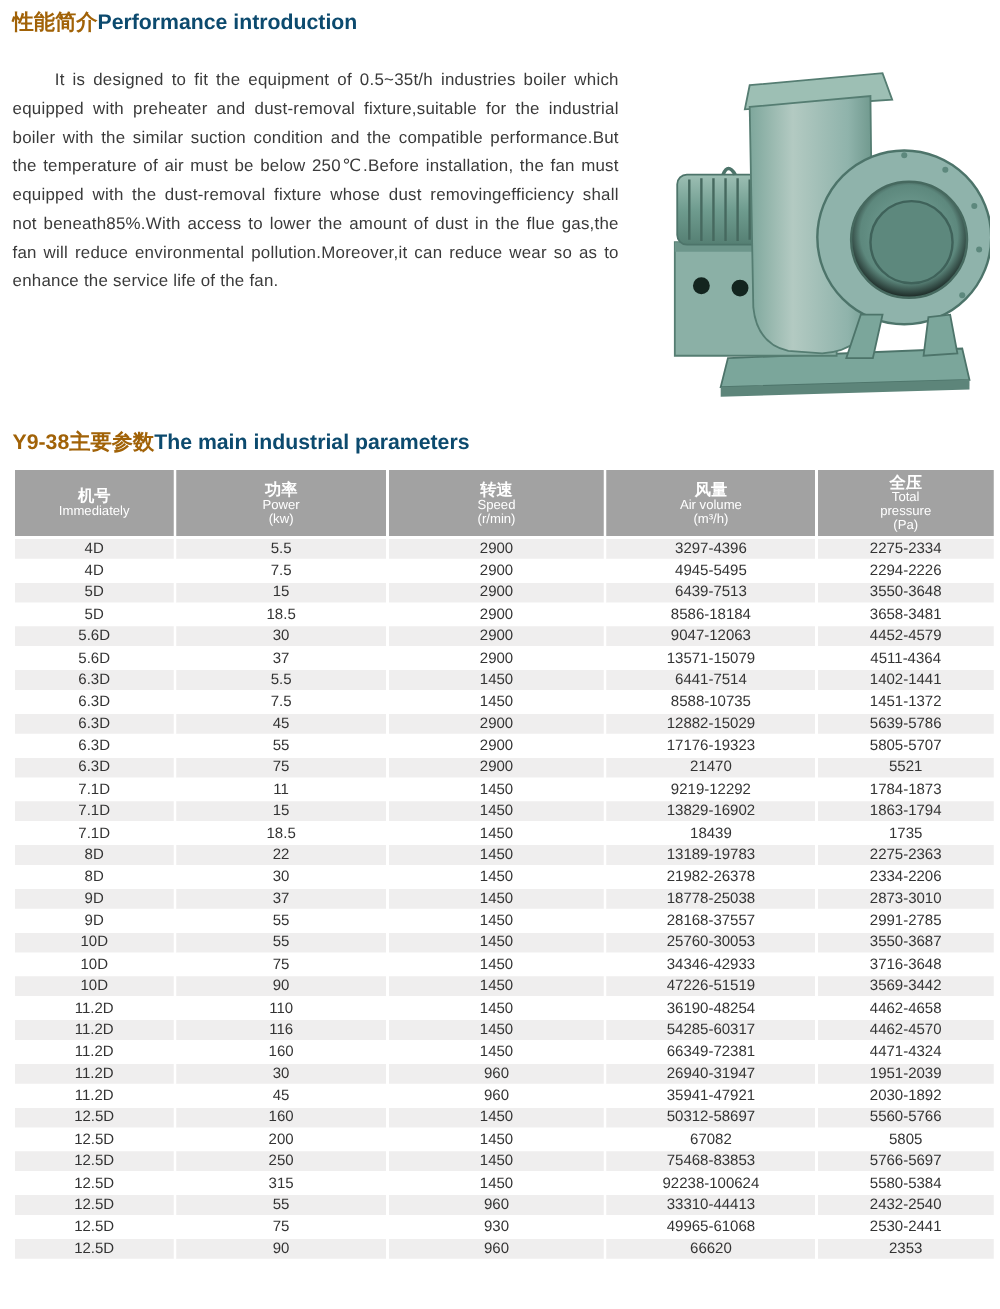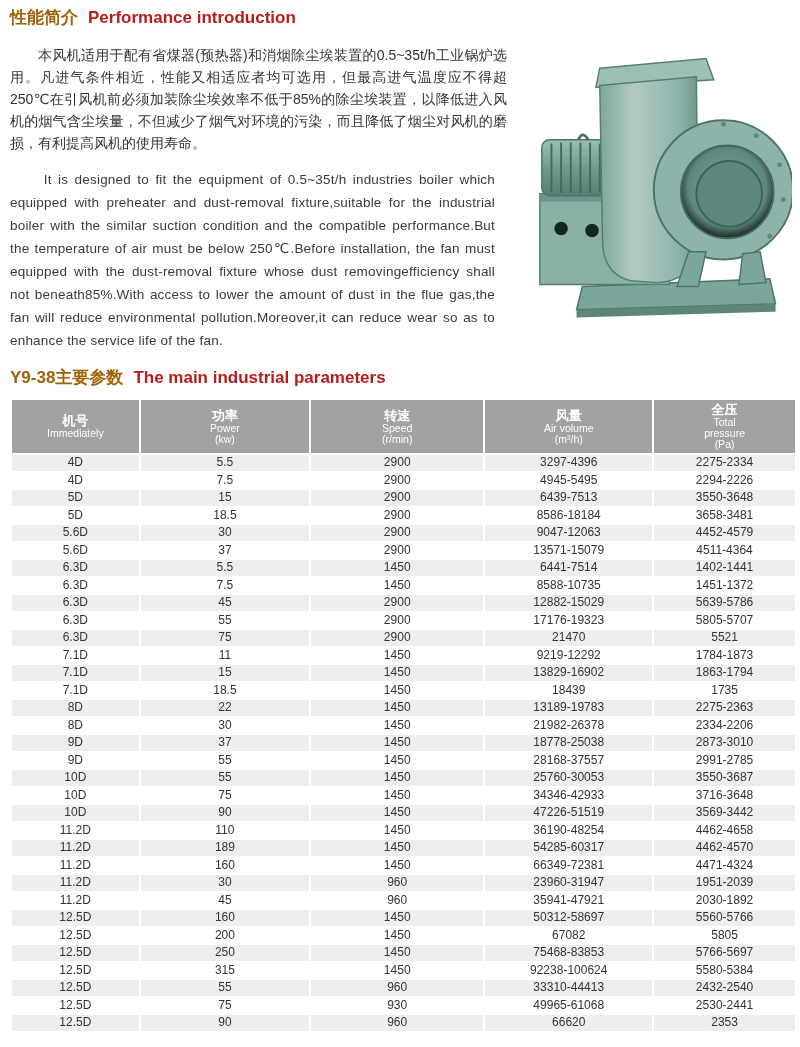--- a/index.html
+++ b/index.html
@@ -7,21 +7,21 @@
     width:800px;
     font-family:"Liberation Sans","DejaVu Sans",sans-serif;
     color:#333;
     -webkit-font-smoothing:antialiased;
   }
   .page{width:800px;box-sizing:border-box;padding:8px 10px 10px 10px;}
 
   
   .sec-heading{margin:0 0 10px 0;font-size:17px;line-height:20px;}
   .sec-heading .cn{color:#a16207;font-weight:bold;}
-  .sec-heading .en{color:#b91c1c;font-weight:600;margin-left:10px;}
+  .sec-heading .en{color:#0c4a6e;font-weight:600;margin-left:0;}
 
   
   .intro{display:flex;flex-direction:row;align-items:flex-start;}
   .intro-text{width:497px;flex:0 0 497px;}
   .para-cn{
     margin:6px 0 0 0;font-size:14px;line-height:22px;color:#333;
     text-indent:2em;text-align:justify;
   }
   .para-en{
     margin:14px 12px 0 0;font-size:13.5px;line-height:23px;color:#3a3a3a;
@@ -55,21 +55,20 @@
 <body>
 
 <div class="page">
 
   <h2 class="sec-heading">
     <span class="cn">性能简介</span><span class="en">Performance introduction</span>
   </h2>
 
   <div class="intro">
     <div class="intro-text">
-      <p class="para-cn">本风机适用于配有省煤器(预热器)和消烟除尘埃装置的0.5~35t/h工业锅炉选用。凡进气条件相近，性能又相适应者均可选用，但最高进气温度应不得超250℃在引风机前必须加装除尘埃效率不低于85%的除尘埃装置，以降低进入风机的烟气含尘埃量，不但减少了烟气对环境的污染，而且降低了烟尘对风机的磨损，有利提高风机的使用寿命。</p>
       <p class="para-en">It is designed to fit the equipment of 0.5~35t/h industries boiler which equipped with preheater and dust-removal fixture,suitable for the industrial boiler with the similar suction condition and the compatible performance.But the temperature of  air must be below 250℃.Before installation, the fan must equipped with the dust-removal fixture whose dust removingefficiency shall not beneath85%.With access to lower the amount of dust in the flue gas,the fan will reduce environmental pollution.Moreover,it can reduce wear so as to enhance the service life of the fan.</p>
     </div>
     <div class="intro-media">
 
       <svg width="285" height="282" viewBox="0 0 295 290" aria-hidden="true">
         <defs>
           <linearGradient id="voluteG" x1="0" y1="0" x2="1" y2="0">
             <stop offset="0" stop-color="#7ea79c"></stop>
             <stop offset="0.35" stop-color="#b3cac2"></stop>
             <stop offset="0.8" stop-color="#8fb3ab"></stop>
@@ -324,37 +323,37 @@
         </tr>
         <tr>
           <td>11.2D</td>
           <td>110</td>
           <td>1450</td>
           <td>36190-48254</td>
           <td>4462-4658</td>
         </tr>
         <tr>
           <td>11.2D</td>
-          <td>189</td>
+          <td>116</td>
           <td>1450</td>
           <td>54285-60317</td>
           <td>4462-4570</td>
         </tr>
         <tr>
           <td>11.2D</td>
           <td>160</td>
           <td>1450</td>
           <td>66349-72381</td>
           <td>4471-4324</td>
         </tr>
         <tr>
           <td>11.2D</td>
           <td>30</td>
           <td>960</td>
-          <td>23960-31947</td>
+          <td>26940-31947</td>
           <td>1951-2039</td>
         </tr>
         <tr>
           <td>11.2D</td>
           <td>45</td>
           <td>960</td>
           <td>35941-47921</td>
           <td>2030-1892</td>
         </tr>
         <tr>

